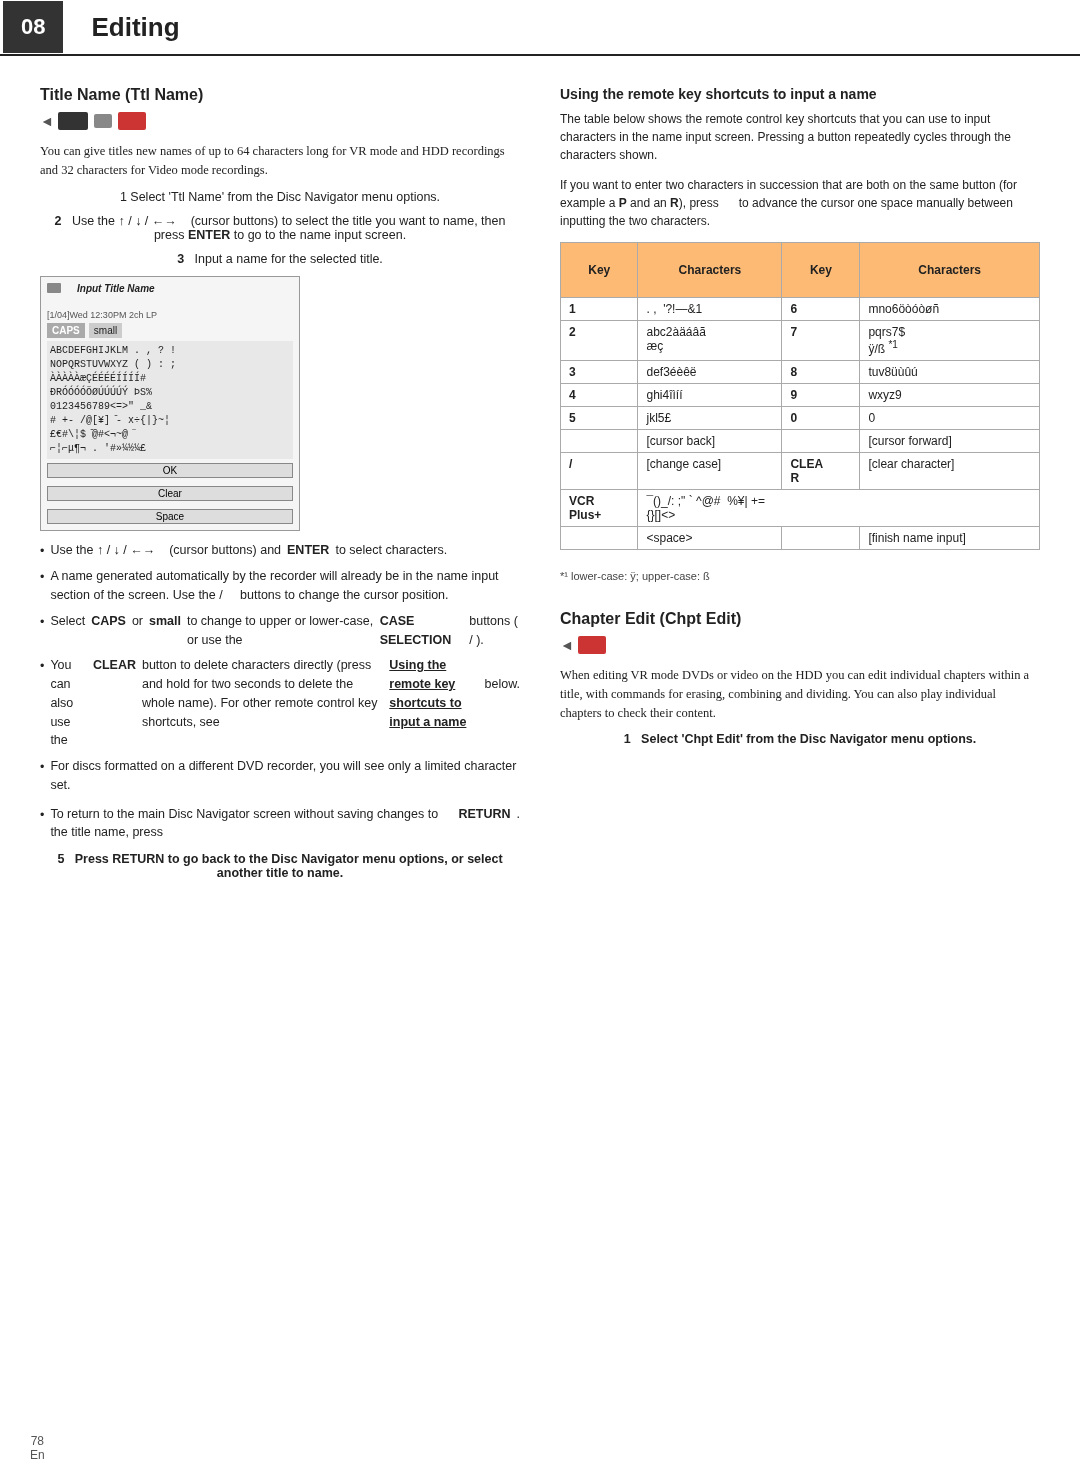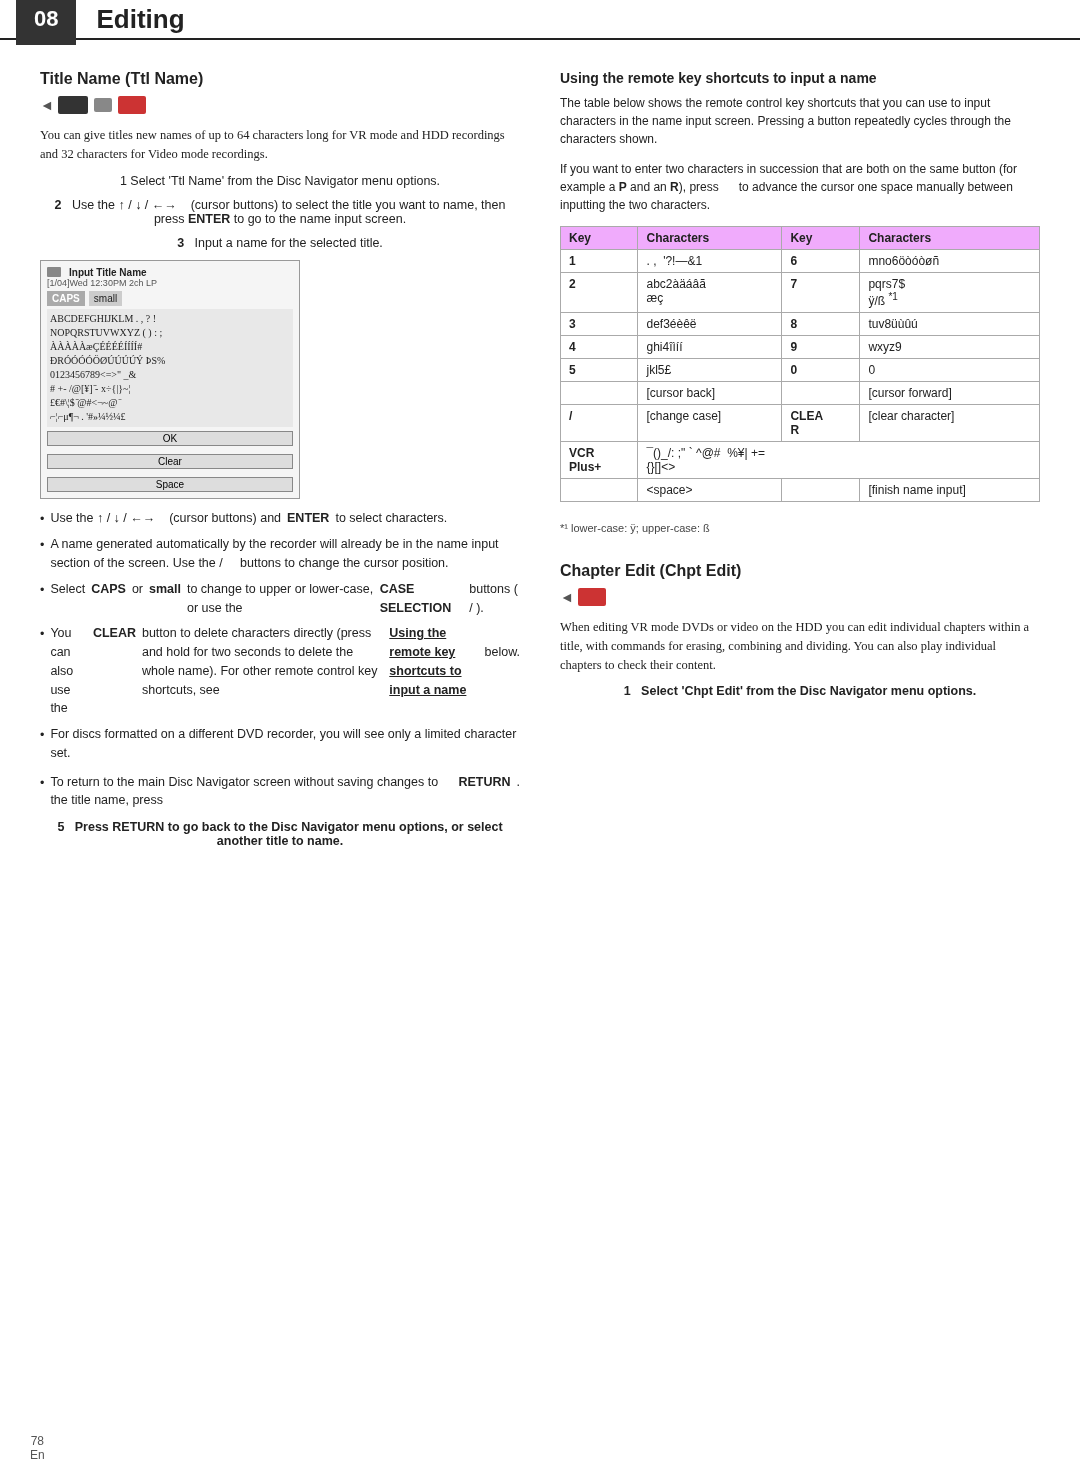--- a/index.html
+++ b/index.html
@@ -11,38 +11,39 @@
       font-size: 13px;
       color: #222;
     }
 
     
     .page-header {
       display: flex;
       align-items: center;
       background: #fff;
       border-bottom: 2px solid #222;
-      padding: 16px;
-      height: 40px;
+      padding: 3px;
+      height: 56px;
     }
     .chapter-number {
       background: #333;
       color: #fff;
       font-size: 22px;
       font-weight: bold;
       padding: 10px 18px;
       height: 52px;
       display: flex;
       align-items: center;
     }
     .page-title {
       font-size: 26px;
       font-weight: bold;
       padding-left: 20px;
       color: #222;
+      margin-left: 8px;
     }
 
     
     .content-area {
       display: flex;
       padding: 30px 40px 30px 40px;
       gap: 40px;
     }
     .left-col {
       flex: 1;
@@ -88,41 +89,42 @@
       border: 1px solid #999;
       background: #f5f5f5;
       padding: 6px;
       margin: 10px 0;
       font-size: 11px;
       width: 260px;
     }
     .screen-header {
       display: flex;
       align-items: center;
-      gap: 8px;
-      margin-bottom: 0;
-      font-size: 10px;
+      gap: 16px;
+      margin-bottom: 16px;
+      font-size: 10px;
+      font-style: italic;
     }
     .screen-icon {
       width: 14px;
       height: 10px;
       background: #888;
       border-radius: 1px;
       display: inline-block;
     }
     .screen-title-text {
       font-size: 10px;
       font-weight: bold;
     }
     .screen-date {
       font-size: 9px;
       color: #555;
     }
     .screen-chars {
-      font-family: Liberation Serif, serif;
+      font-family: Liberation Mono, monospace;
       font-size: 10px;
       line-height: 1.4;
       background: #e8e8e8;
       padding: 3px;
       margin: 1px 0;
     }
     .screen-buttons {
       display: flex;
       gap: 8px;
       margin-top: 4px;
@@ -179,24 +181,24 @@
       line-height: 1.5;
       margin-bottom: 12px;
     }
     .key-table {
       border-collapse: collapse;
       width: 100%;
       font-size: 12px;
       margin-bottom: 10px;
     }
     .key-table th {
-      background: #f0abfc;
+      background: #fdba74;
       border: 1px solid #aaa;
-      padding: 4px 8px;
-      text-align: left;
+      padding: 20px 8px;
+      text-align: center;
       font-weight: bold;
     }
     .key-table td {
       border: 1px solid #aaa;
       padding: 4px 8px;
       vertical-align: top;
     }
     .key-cell {
       font-weight: bold;
       white-space: nowrap;

